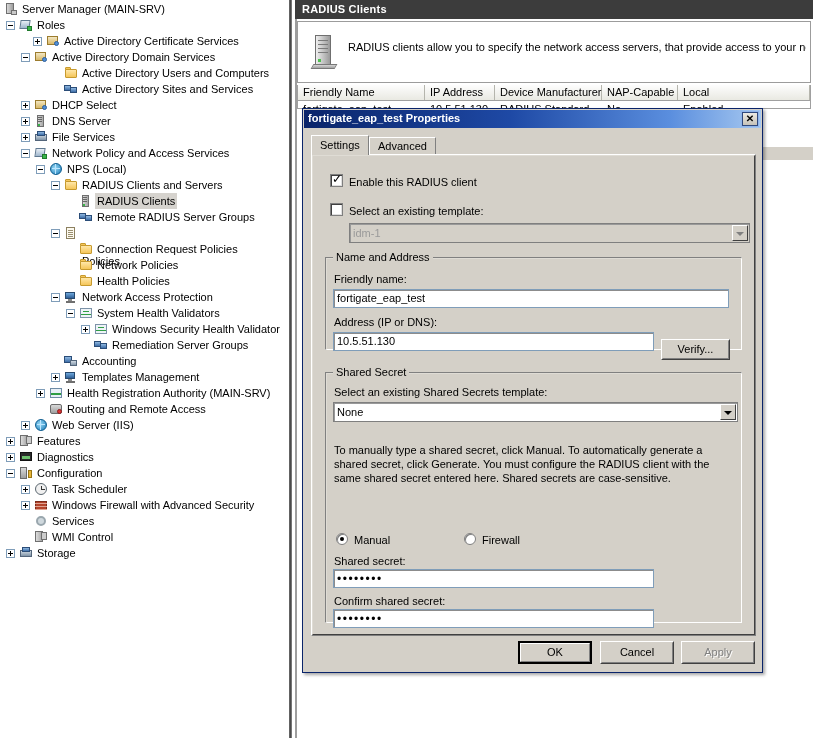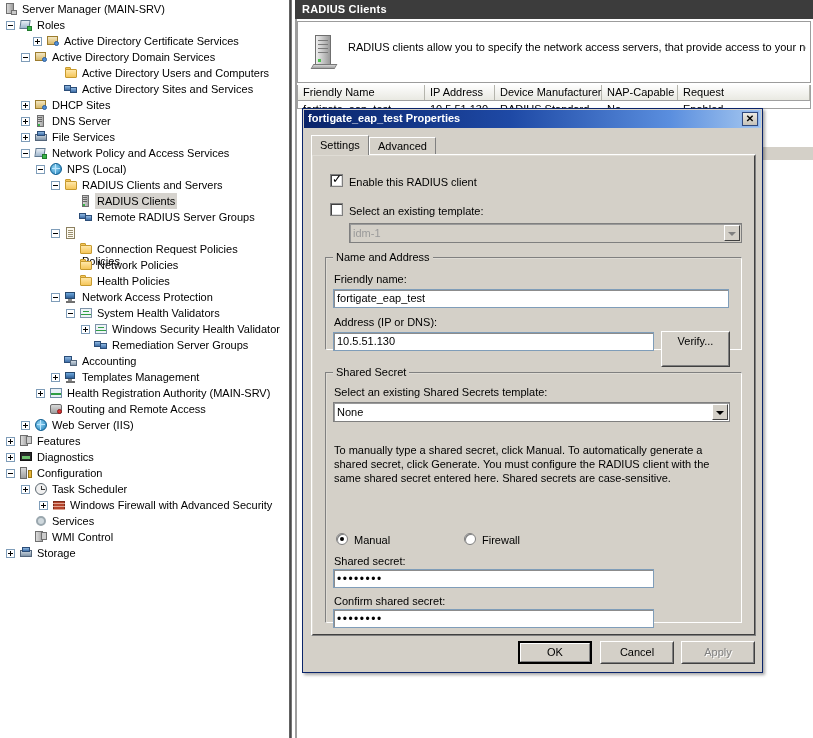--- a/index.html
+++ b/index.html
@@ -280,21 +280,21 @@
 
   .field {
     position: absolute; background: #ffffff;
     border: 1px solid #7f9db9;
     box-shadow: inset 1px 1px 0 #8c8c8c;
     box-sizing: border-box; height: 19px; line-height: 17px;
     font-size: 11px; padding: 0 3px; overflow: hidden; white-space: nowrap;
   }
   .field.pw { letter-spacing: 1.5px; font-size: 12px; line-height: 18px; }
 
-  .combo { position: absolute; height: 20px; }
+  .combo { position: absolute; height: 20px; padding-left: 8px; }
   .combo .inp {
     position: absolute; left: 0; top: 0; right: 0; height: 20px;
     background: #ffffff; border: 1px solid #7f7f7f;
     box-shadow: inset 1px 1px 0 #999;
     box-sizing: border-box; font-size: 11px; line-height: 18px; padding: 0 3px;
     white-space: nowrap; overflow: hidden;
   }
   .combo.disabled .inp { background: #d4d0c8; color: #9a9a9a; }
   .combo .arw {
     position: absolute; right: 2px; top: 2px; width: 16px; height: 16px;
@@ -419,21 +419,21 @@
           <span class="lbl" style="left: 80px;">Active Directory Sites and Services</span>
         </div>
         <div class="tnode" style="position: absolute; left: 0px; top: 97px; width: 286px;">
           <span class="exp plus" style="left: 21px;"></span>
           <span class="ico" style="left: 34px;">
             <span class="ic ic-ad">
               <i class="box"></i>
               <i class="dot"></i>
             </span>
           </span>
-          <span class="lbl" style="left: 50px;">DHCP Sites</span>
+          <span class="lbl" style="left: 50px;">DHCP Select</span>
         </div>
         <div class="tnode" style="position: absolute; left: 0px; top: 113px; width: 286px;">
           <span class="exp plus" style="left: 21px;"></span>
           <span class="ico" style="left: 34px;">
             <span class="ic ic-server">
               <i class="b"></i>
               <i class="l1"></i>
               <i class="l2"></i>
               <i class="l3"></i>
               <i class="g"></i>
@@ -669,21 +669,21 @@
           <span class="exp plus" style="left: 21px;"></span>
           <span class="ico" style="left: 34px;">
             <span class="ic ic-clock">
               <i class="c"></i>
               <i class="h"></i>
               <i class="m"></i>
             </span>
           </span>
           <span class="lbl" style="left: 50px;">Task Scheduler</span>
         </div>
-        <div class="tnode" style="position: absolute; left: 0px; top: 497px; width: 286px; margin-left: 18px;">
+        <div class="tnode" style="position: absolute; left: 0px; top: 497px; width: 286px;">
           <span class="exp plus" style="left: 21px;"></span>
           <span class="ico" style="left: 34px;">
             <span class="ic ic-fw">
               <i class="w"></i>
               <i class="l" style="top: 5px;"></i>
               <i class="l" style="top: 8px;"></i>
               <i class="l" style="top: 11px;"></i>
             </span>
           </span>
           <span class="lbl" style="left: 50px;">Windows Firewall with Advanced Security</span>
@@ -740,21 +740,21 @@
         <div class="base"></div>
       </div>
       <div class="btext">RADIUS clients allow you to specify the network access servers, that provide access to your netwo</div>
     </div>
 
     <div id="mmc-header-row">
         <div class="hc" style="left: 0px; width: 127px;">Friendly Name</div>
         <div class="hc" style="left: 127px; width: 70px;">IP Address</div>
         <div class="hc" style="left: 197px; width: 107px;">Device Manufacturer</div>
         <div class="hc" style="left: 304px; width: 76px;">NAP-Capable</div>
-        <div class="hc" style="left: 380px; width: 132px;">Request</div>
+        <div class="hc" style="left: 380px; width: 132px;">Local</div>
       </div>
 
     <div id="mmc-list">
       <div class="row">
           <span style="left: 5px;">fortigate_eap_test</span>
           <span style="left: 132px;">10.5.51.130</span>
           <span style="left: 202px;">RADIUS Standard</span>
           <span style="left: 309px;">No</span>
           <span style="left: 385px;">Enabled</span>
         </div>
@@ -788,21 +788,21 @@
       </div>
 
       <div class="grp" style="left:13px; top:102px; width:417px; height:93px;"></div>
       <div class="grp-title" style="left:21px; top:97px;">Name and Address</div>
 
       <div class="lab" style="left:22px; top:118px;">Friendly name:</div>
       <div class="field" style="left:21px; top:134px; width:396px;">fortigate_eap_test</div>
 
       <div class="lab" style="left:22px; top:161px;">Address (IP or DNS):</div>
       <div class="field" style="left:21px; top:177px; width:321px;">10.5.51.130</div>
-      <div class="btn" style="left:349px; top:176px; width:69px; height:36px; line-height:19px;">Verify...</div>
+      <div class="btn" style="left:349px; top:184px; width:69px; height:21px; line-height:19px;">Verify...</div>
 
       <div class="grp" style="left:13px; top:217px; width:417px; height:251px;"></div>
       <div class="grp-title" style="left:21px; top:212px;">Shared Secret</div>
 
       <div class="lab" style="left:22px; top:231px;">Select an existing Shared Secrets template:</div>
       <div class="combo" style="left:21px; top:247px; width:397px;">
         <div class="inp">None</div>
         <div class="arw"></div>
       </div>
 

